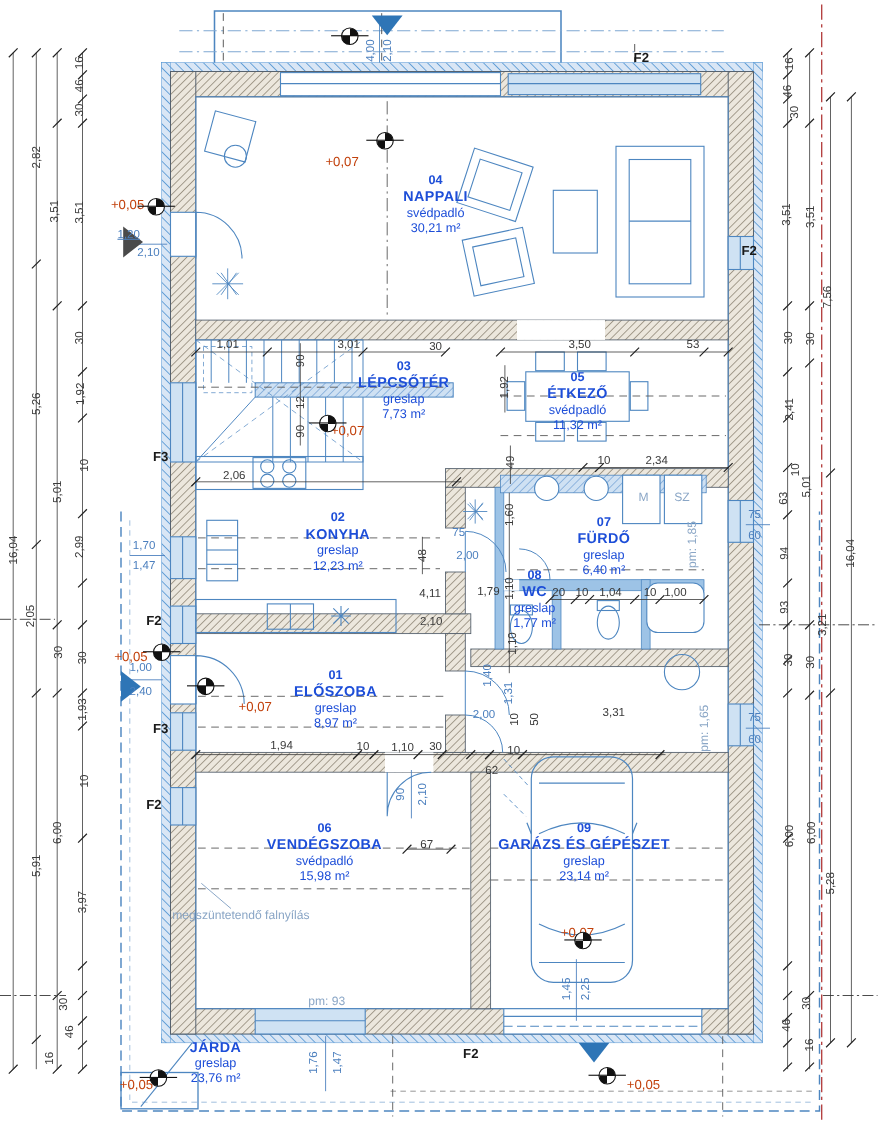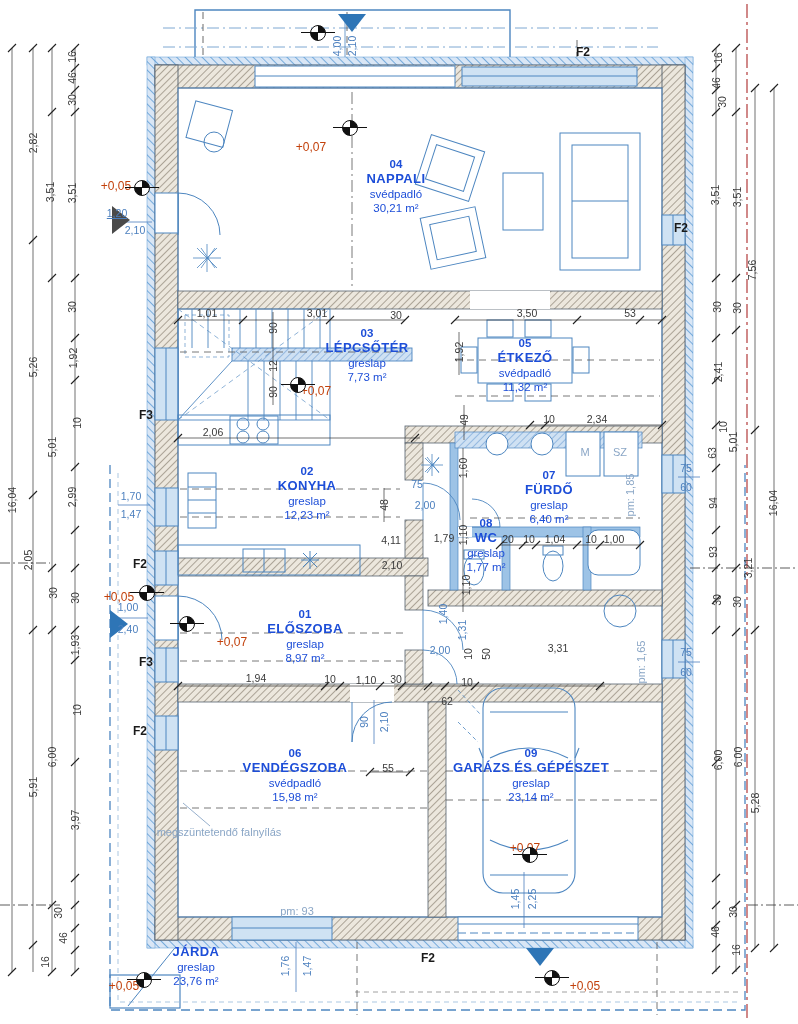--- a/index.html
+++ b/index.html
@@ -396,21 +396,21 @@
       <div class="lbl dim" style="left: 614px; top: 539px;">1,00</div>
       <div class="lbl dim" style="left: 256px; top: 678px;">1,94</div>
       <div class="lbl dim" style="left: 330px; top: 679px;">10</div>
       <div class="lbl dim" style="left: 366px; top: 680px;">1,10</div>
       <div class="lbl dim" style="left: 396px; top: 679px;">30</div>
       <div class="lbl dim" style="left: 447px; top: 681px; margin-top: 20px;">62</div>
       <div class="lbl dim" style="left: 467px; top: 682px;">10</div>
       <div class="lbl dim" style="left: 558px; top: 648px;">3,31</div>
       <div class="lbl dim dimv" style="left: 468px; top: 654px;">10</div>
       <div class="lbl dim dimv" style="left: 486px; top: 654px;">50</div>
-      <div class="lbl dim" style="left: 388px; top: 768px;">55</div>
+      <div class="lbl dim" style="left: 388px; top: 768px;">67</div>
       <div class="lbl dim dimv" style="left: 12px; top: 500px;">16,04</div>
       <div class="lbl dim dimv" style="left: 33px; top: 143px;">2,82</div>
       <div class="lbl dim dimv" style="left: 33px; top: 367px;">5,26</div>
       <div class="lbl dim dimv" style="left: 28px; top: 560px;">2,05</div>
       <div class="lbl dim dimv" style="left: 33px; top: 787px;">5,91</div>
       <div class="lbl dim dimv" style="left: 50px; top: 192px;">3,51</div>
       <div class="lbl dim dimv" style="left: 52px; top: 447px;">5,01</div>
       <div class="lbl dim dimv" style="left: 53px; top: 593px;">30</div>
       <div class="lbl dim dimv" style="left: 52px; top: 757px;">6,00</div>
       <div class="lbl dim dimv" style="left: 72px; top: 57px;">16</div>

